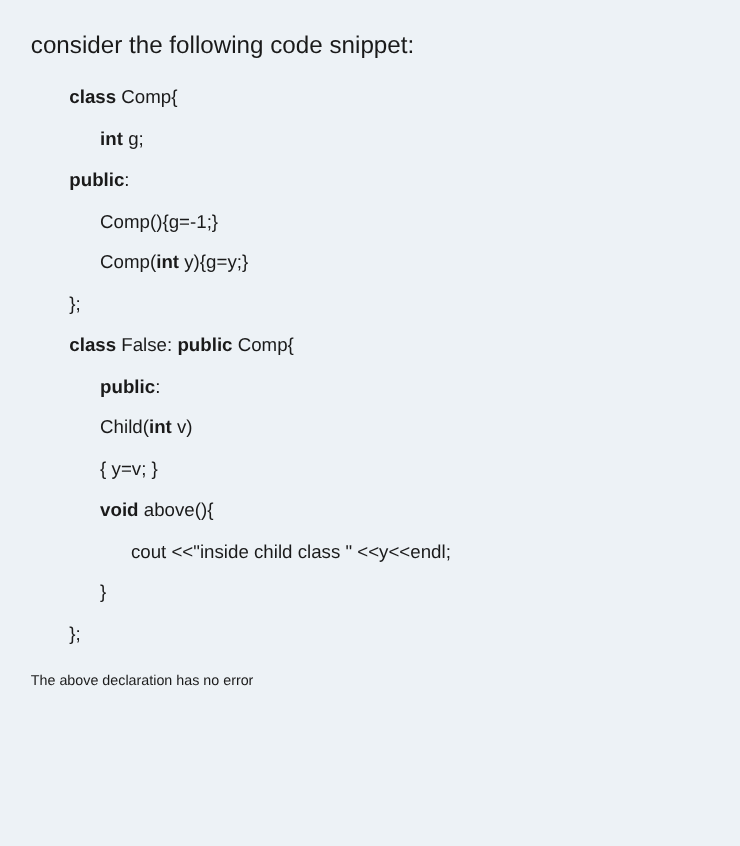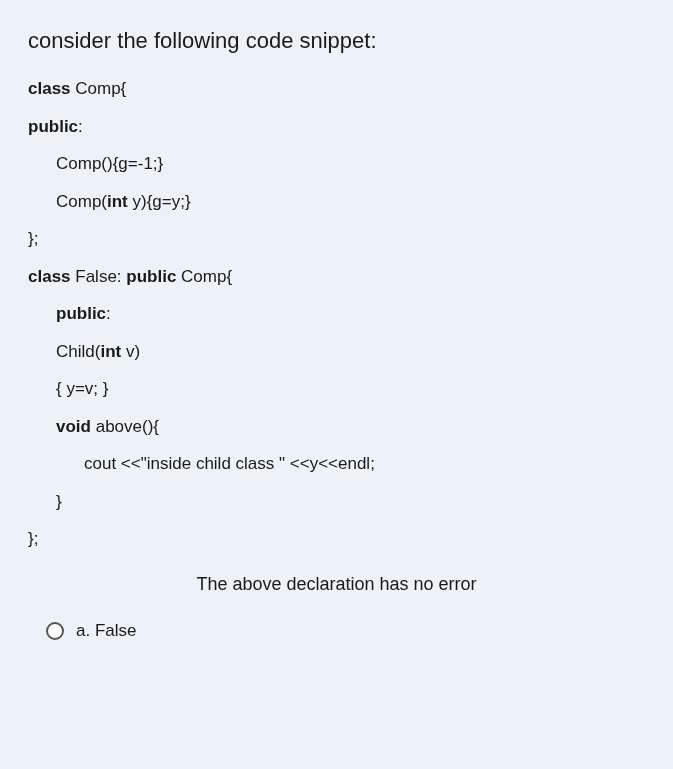--- a/index.html
+++ b/index.html
@@ -1,53 +1,50 @@
 <!DOCTYPE html>
 <html><head>
   <meta charset="utf-8">
   <style>
     * { box-sizing: border-box; margin: 0; padding: 0; }
     body { width: 673px; height: 769px; background: #edf2f6; font-family: Arial, sans-serif; color: #1a1a1a; font-size: 17px; padding: 28px 28px 12px 28px; }
     .intro { margin-bottom: 22px; font-size: 22px; }
-    .code-block { line-height: 1.5; margin-bottom: 22px; }
+    .code-block { line-height: 1.5; margin-bottom: 22px; margin-left: 35px; }
     .line { margin-bottom: 12px; font-size: 17px; }
     .lv0 { padding-left: 0; }
     .lv1 { padding-left: 28px; }
     .lv2 { padding-left: 56px; }
     .kw { font-weight: 700; }
-    .conclusion { margin-bottom: 26px; font-size: 18px; text-align: center; }
+    .conclusion { margin-bottom: 38px; font-size: 13px; }
     .options { padding-left: 18px; }
     .option { display: flex; align-items: center; margin-bottom: 18px; font-size: 17px; }
     .radio {
       width: 18px; height: 18px; border: 2px solid #555; border-radius: 50%;
       margin-right: 12px; flex-shrink: 0; background: #fff;
     }
     .opt-label { }
   </style>
 </head>
 <body>
 
 <div class="intro">consider the following code snippet:</div>
 
 <div class="code-block">
   <div class="line lv0"><span class="kw">class</span><span> Comp{</span></div>
+  <div class="line lv1"><span class="kw">int</span><span> g;</span></div>
   <div class="line lv0"><span class="kw">public</span><span>:</span></div>
   <div class="line lv1"><span>Comp(){g=-1;}</span></div>
   <div class="line lv1"><span>Comp(</span><span class="kw">int</span><span> y){g=y;}</span></div>
   <div class="line lv0"><span>};</span></div>
   <div class="line lv0"><span class="kw">class</span><span> False: </span><span class="kw">public</span><span> Comp{</span></div>
   <div class="line lv1"><span class="kw">public</span><span>:</span></div>
   <div class="line lv1"><span>Child(</span><span class="kw">int</span><span> v)</span></div>
   <div class="line lv1"><span>{ y=v; }</span></div>
   <div class="line lv1"><span class="kw">void</span><span> above(){</span></div>
   <div class="line lv2"><span>cout &lt;&lt;"inside child class " &lt;&lt;y&lt;&lt;endl;</span></div>
   <div class="line lv1"><span>}</span></div>
   <div class="line lv0"><span>};</span></div>
 </div>
 
 <div class="conclusion">The above declaration has no error</div>
 
 <div class="options">
-  <div class="option">
-    <span class="radio"></span>
-    <span class="opt-label">a. False</span>
-  </div>
 </div>
 
 </body></html>

